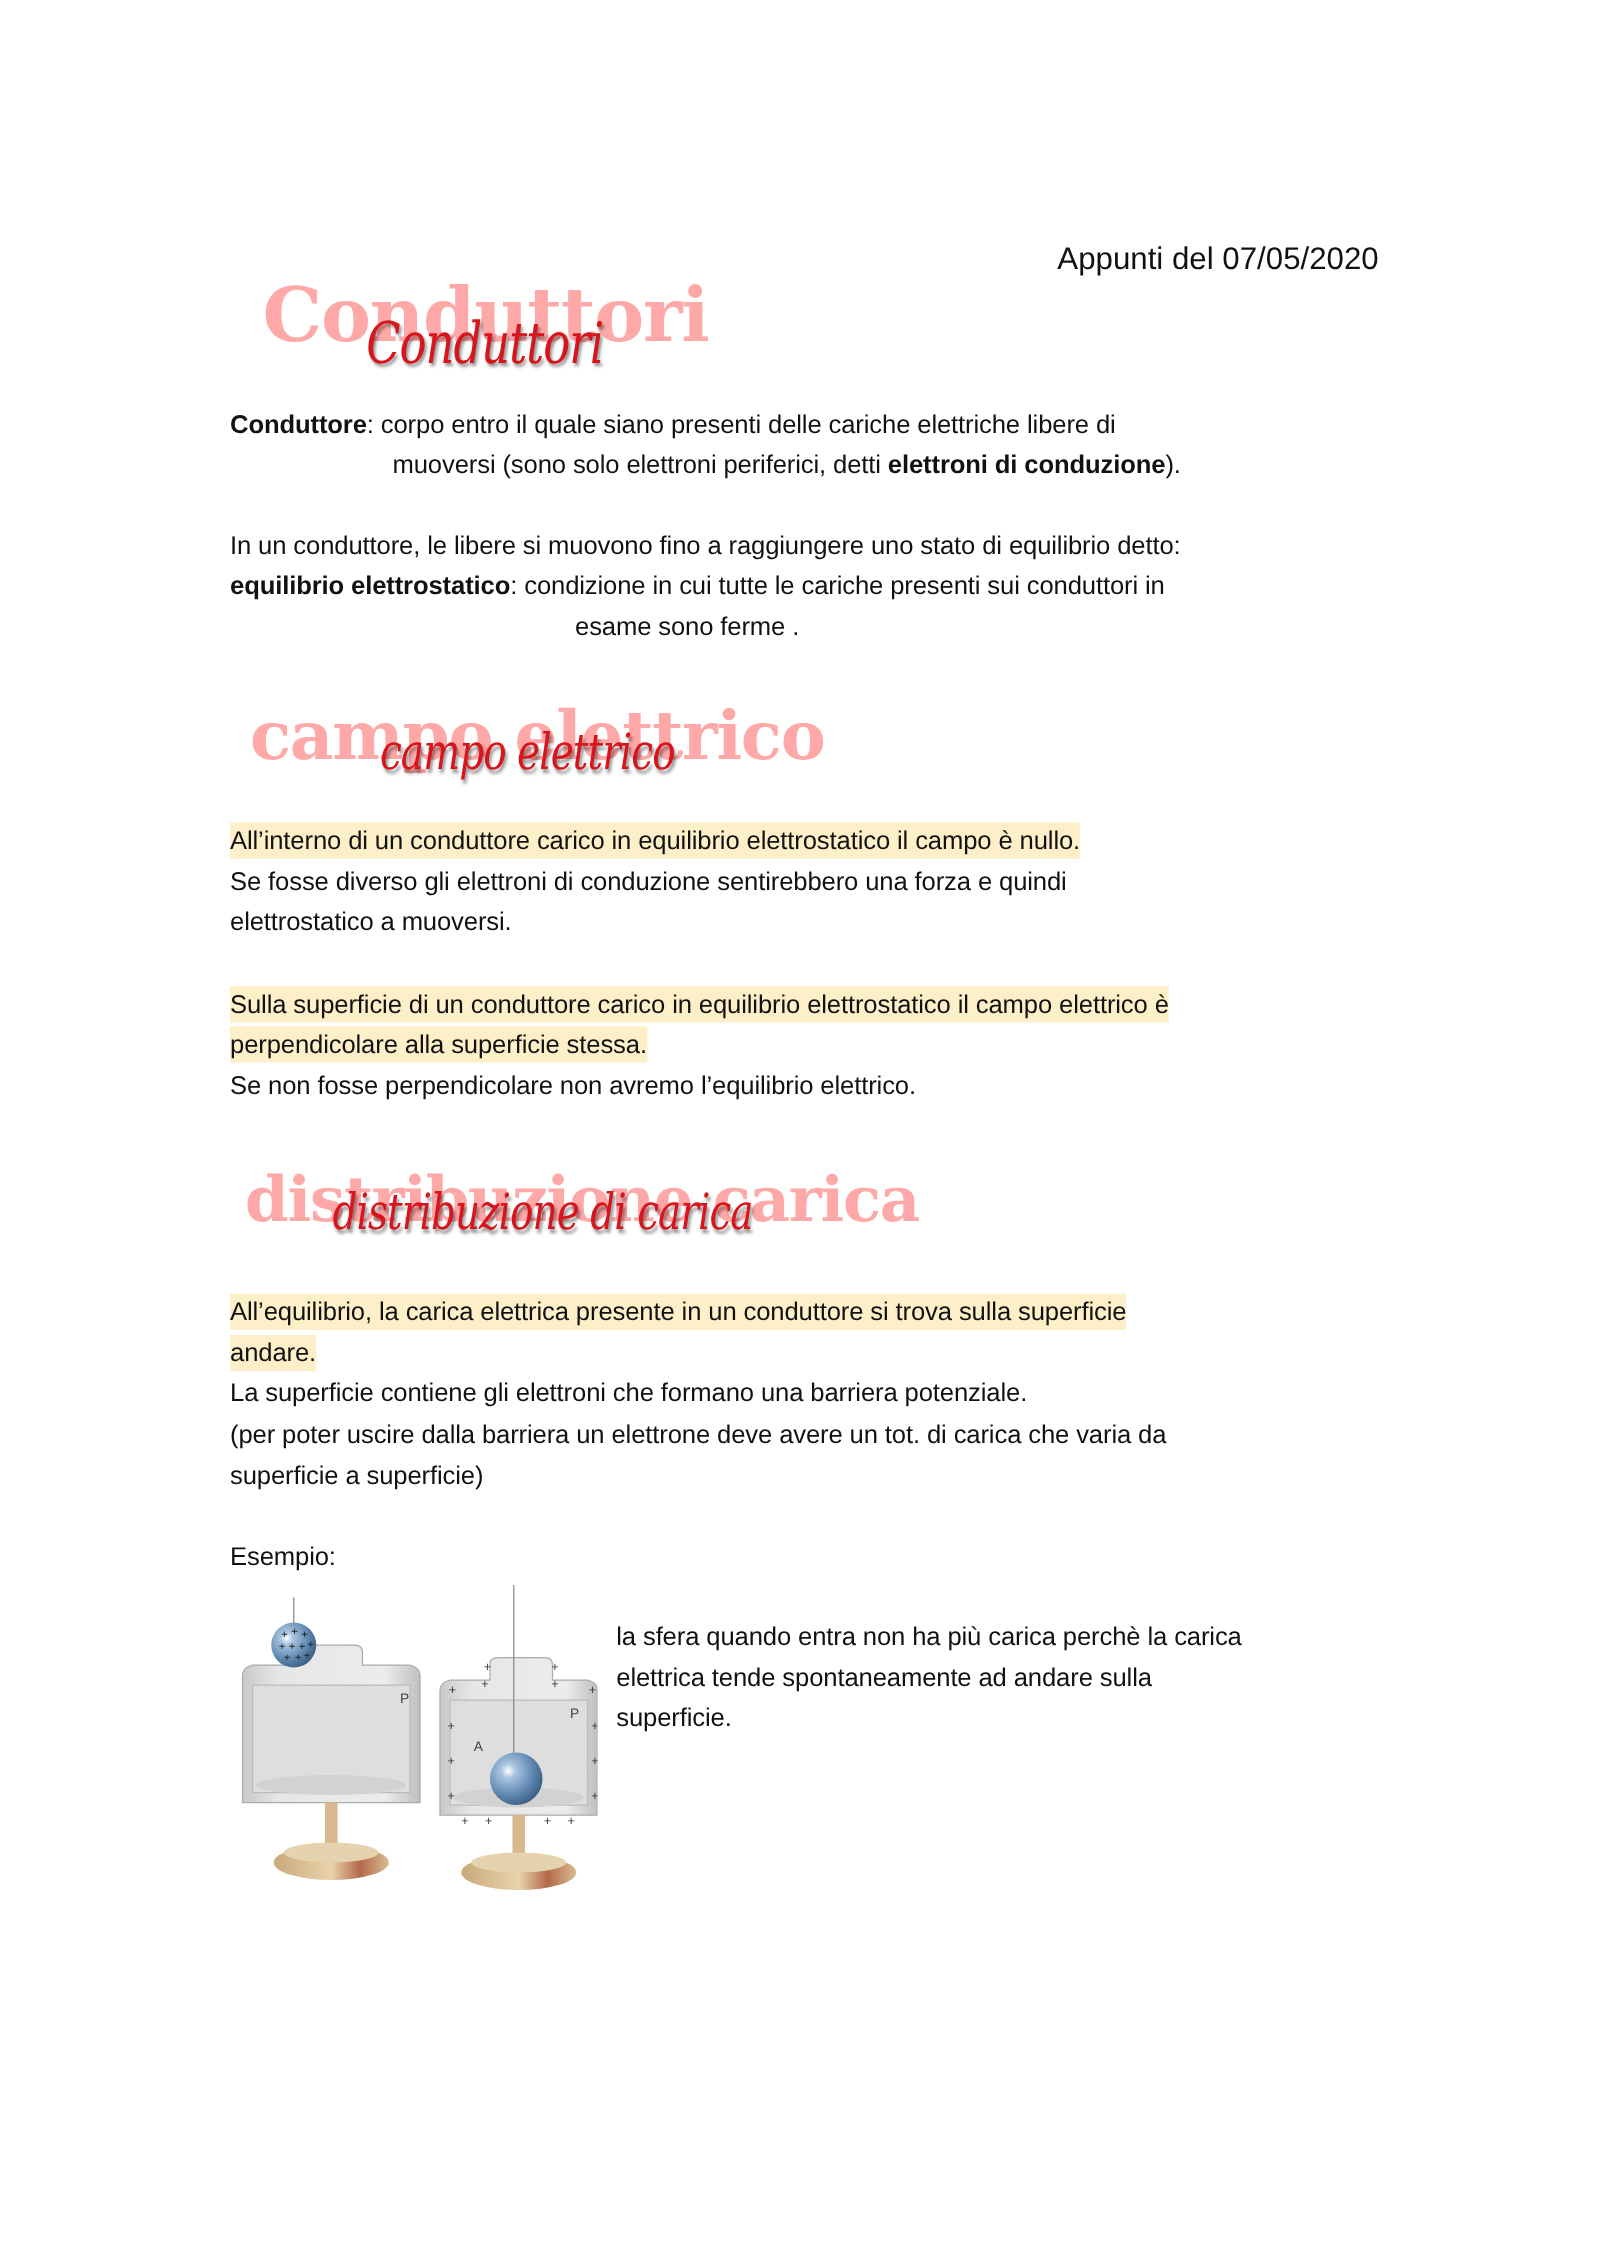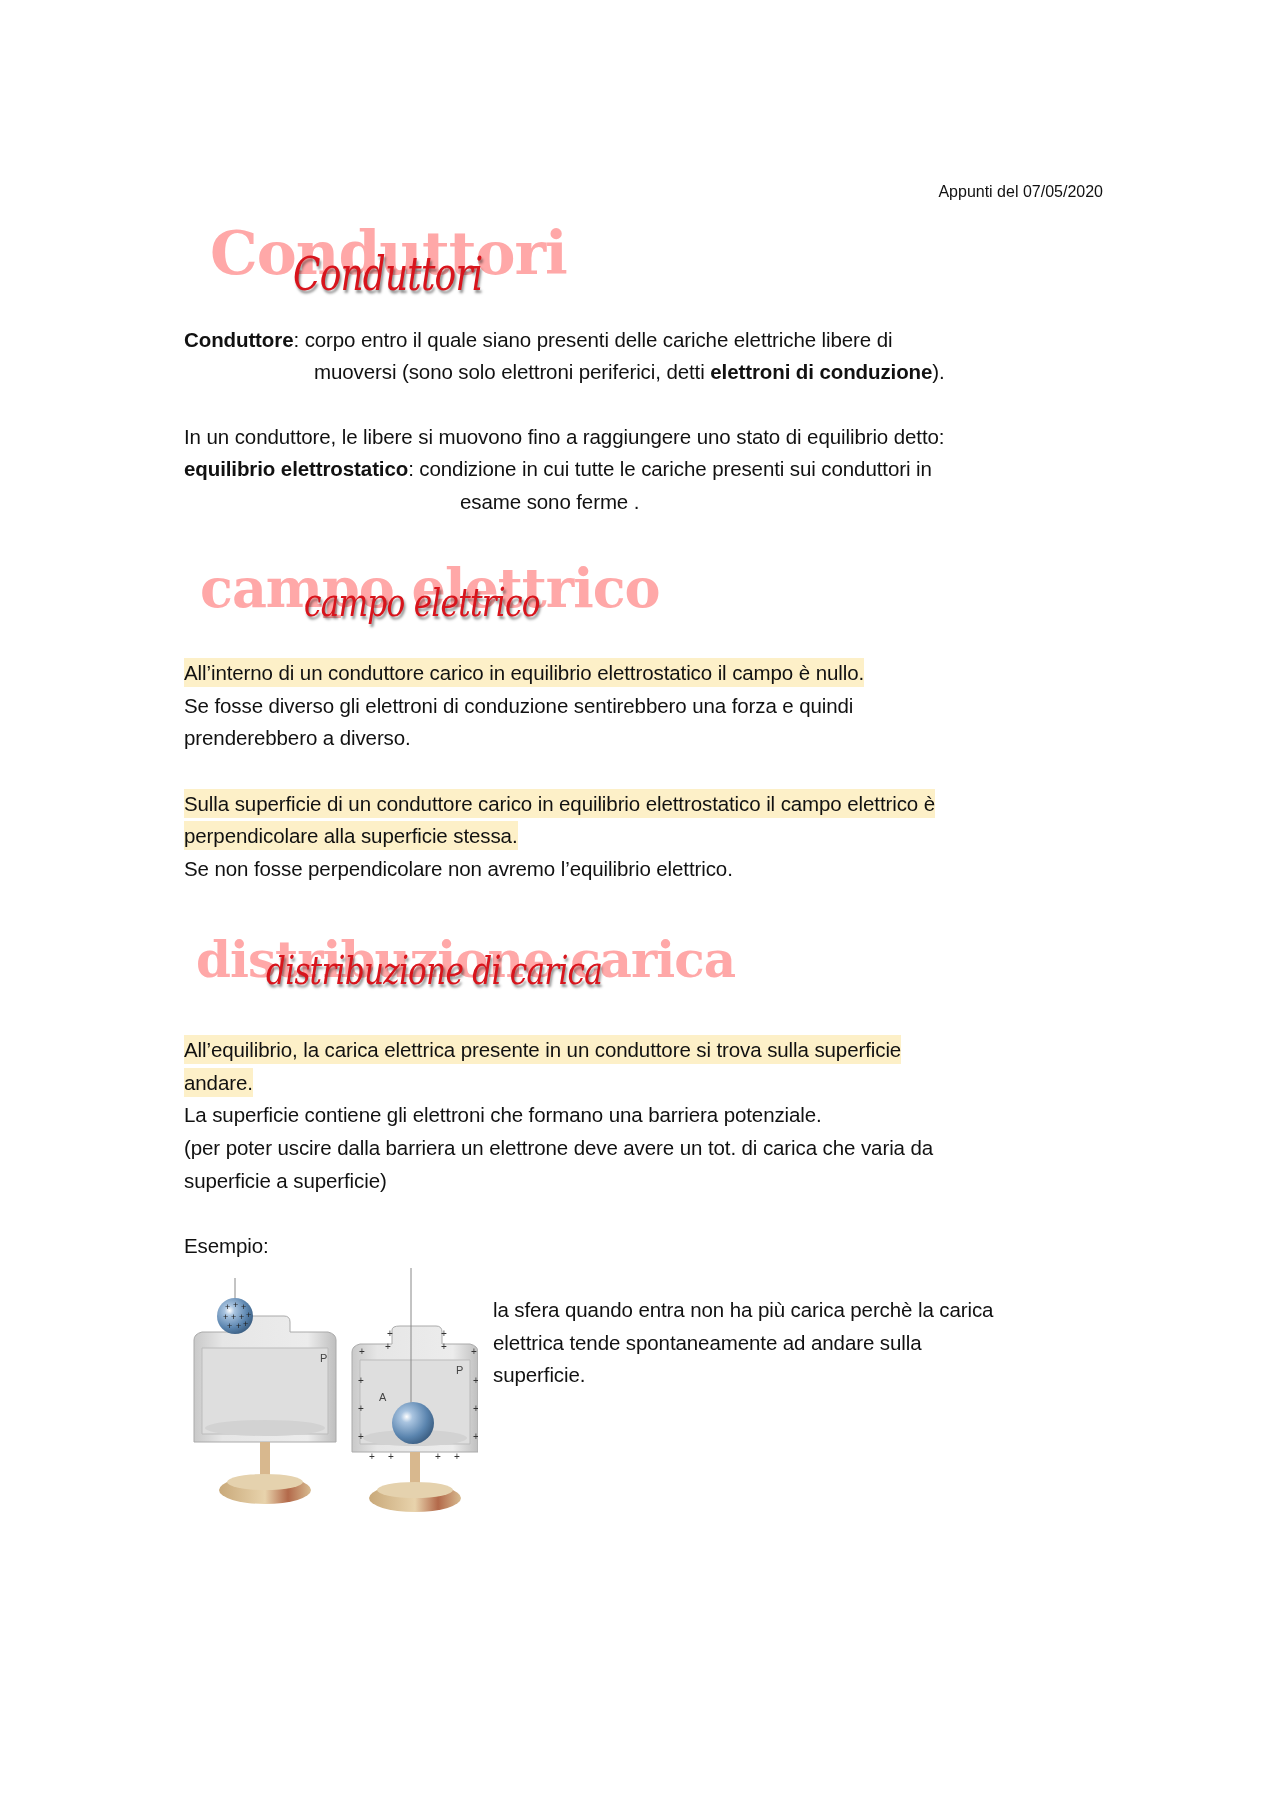--- a/index.html
+++ b/index.html
@@ -1,21 +1,21 @@
 <!DOCTYPE html>
 <html><head>
   <meta charset="utf-8">
   <style>
     html, body { margin:0; padding:0; background:#ffffff; }
     body { width:1280px; height:1808px; position:relative; overflow:hidden;
            font-family:"Liberation Sans", sans-serif; color:#111; }
     .t { position:absolute; font-size:20.5px; line-height:24px; white-space:nowrap; letter-spacing:-0.1px; }
     .hl { background:#fdf0c8; padding:3px 0; }
     b { font-weight:bold; }
-    .date { position:absolute; right:177px; top:183px; font-size:16px; white-space:nowrap; }
+    .date { position:absolute; right:177px; top:193px; font-size:25px; white-space:nowrap; }
 
     .hwrap { position:absolute; }
     .hbig { position:absolute; font-family:"DejaVu Serif", serif; font-weight:bold; color:#ffa8a8;
             white-space:nowrap; letter-spacing:-1px; }
     .hscript { position:absolute; font-family:"DejaVu Serif", serif; font-style:italic; color:#d8141c;
                white-space:nowrap; text-shadow:2px 3px 3px rgba(0,0,0,0.45); letter-spacing:-1px; transform:scaleX(0.78); transform-origin:left top; }
 
     .fig { position:absolute; left:188px; top:1268px; width:290px; height:270px; }
   </style>
 </head>
@@ -42,21 +42,21 @@
 
 <div class="hwrap" style="left:196px; top:556px; width:480px; height:100px;">
   <div class="hbig" style="left:4px; top:0; font-size:54px; line-height:64px;">campo elettrico</div>
   <div class="hscript" style="left:108px; top:20px; font-size:40px; line-height:52px;">campo elettrico</div>
 </div>
 
 <div class="t" style="left:184px; top:661px;">
   <span class="hl">All’interno di un conduttore carico in equilibrio elettrostatico il campo è nullo.</span>
 </div>
 <div class="t" style="left:184px; top:694px;">Se fosse diverso gli elettroni di conduzione sentirebbero una forza e quindi</div>
-<div class="t" style="left:184px; top:726px;">prenderebbero a diverso.</div>
+<div class="t" style="left:184px; top:726px;">elettrostatico a muoversi.</div>
 <div class="t" style="left:184px; top:792px;">
   <span class="hl">Sulla superficie di un conduttore carico in equilibrio elettrostatico il campo elettrico è</span>
 </div>
 <div class="t" style="left:184px; top:824px;text-align:right;">
   <span class="hl">perpendicolare alla superficie stessa.</span>
 </div>
 <div class="t" style="left:184px; top:857px;">Se non fosse perpendicolare non avremo l’equilibrio elettrico.</div>
 
 <div class="hwrap" style="left:196px; top:930px; width:560px; height:90px;">
   <div class="hbig" style="left:0; top:0; font-size:50px; line-height:60px;">distribuzione carica</div>

